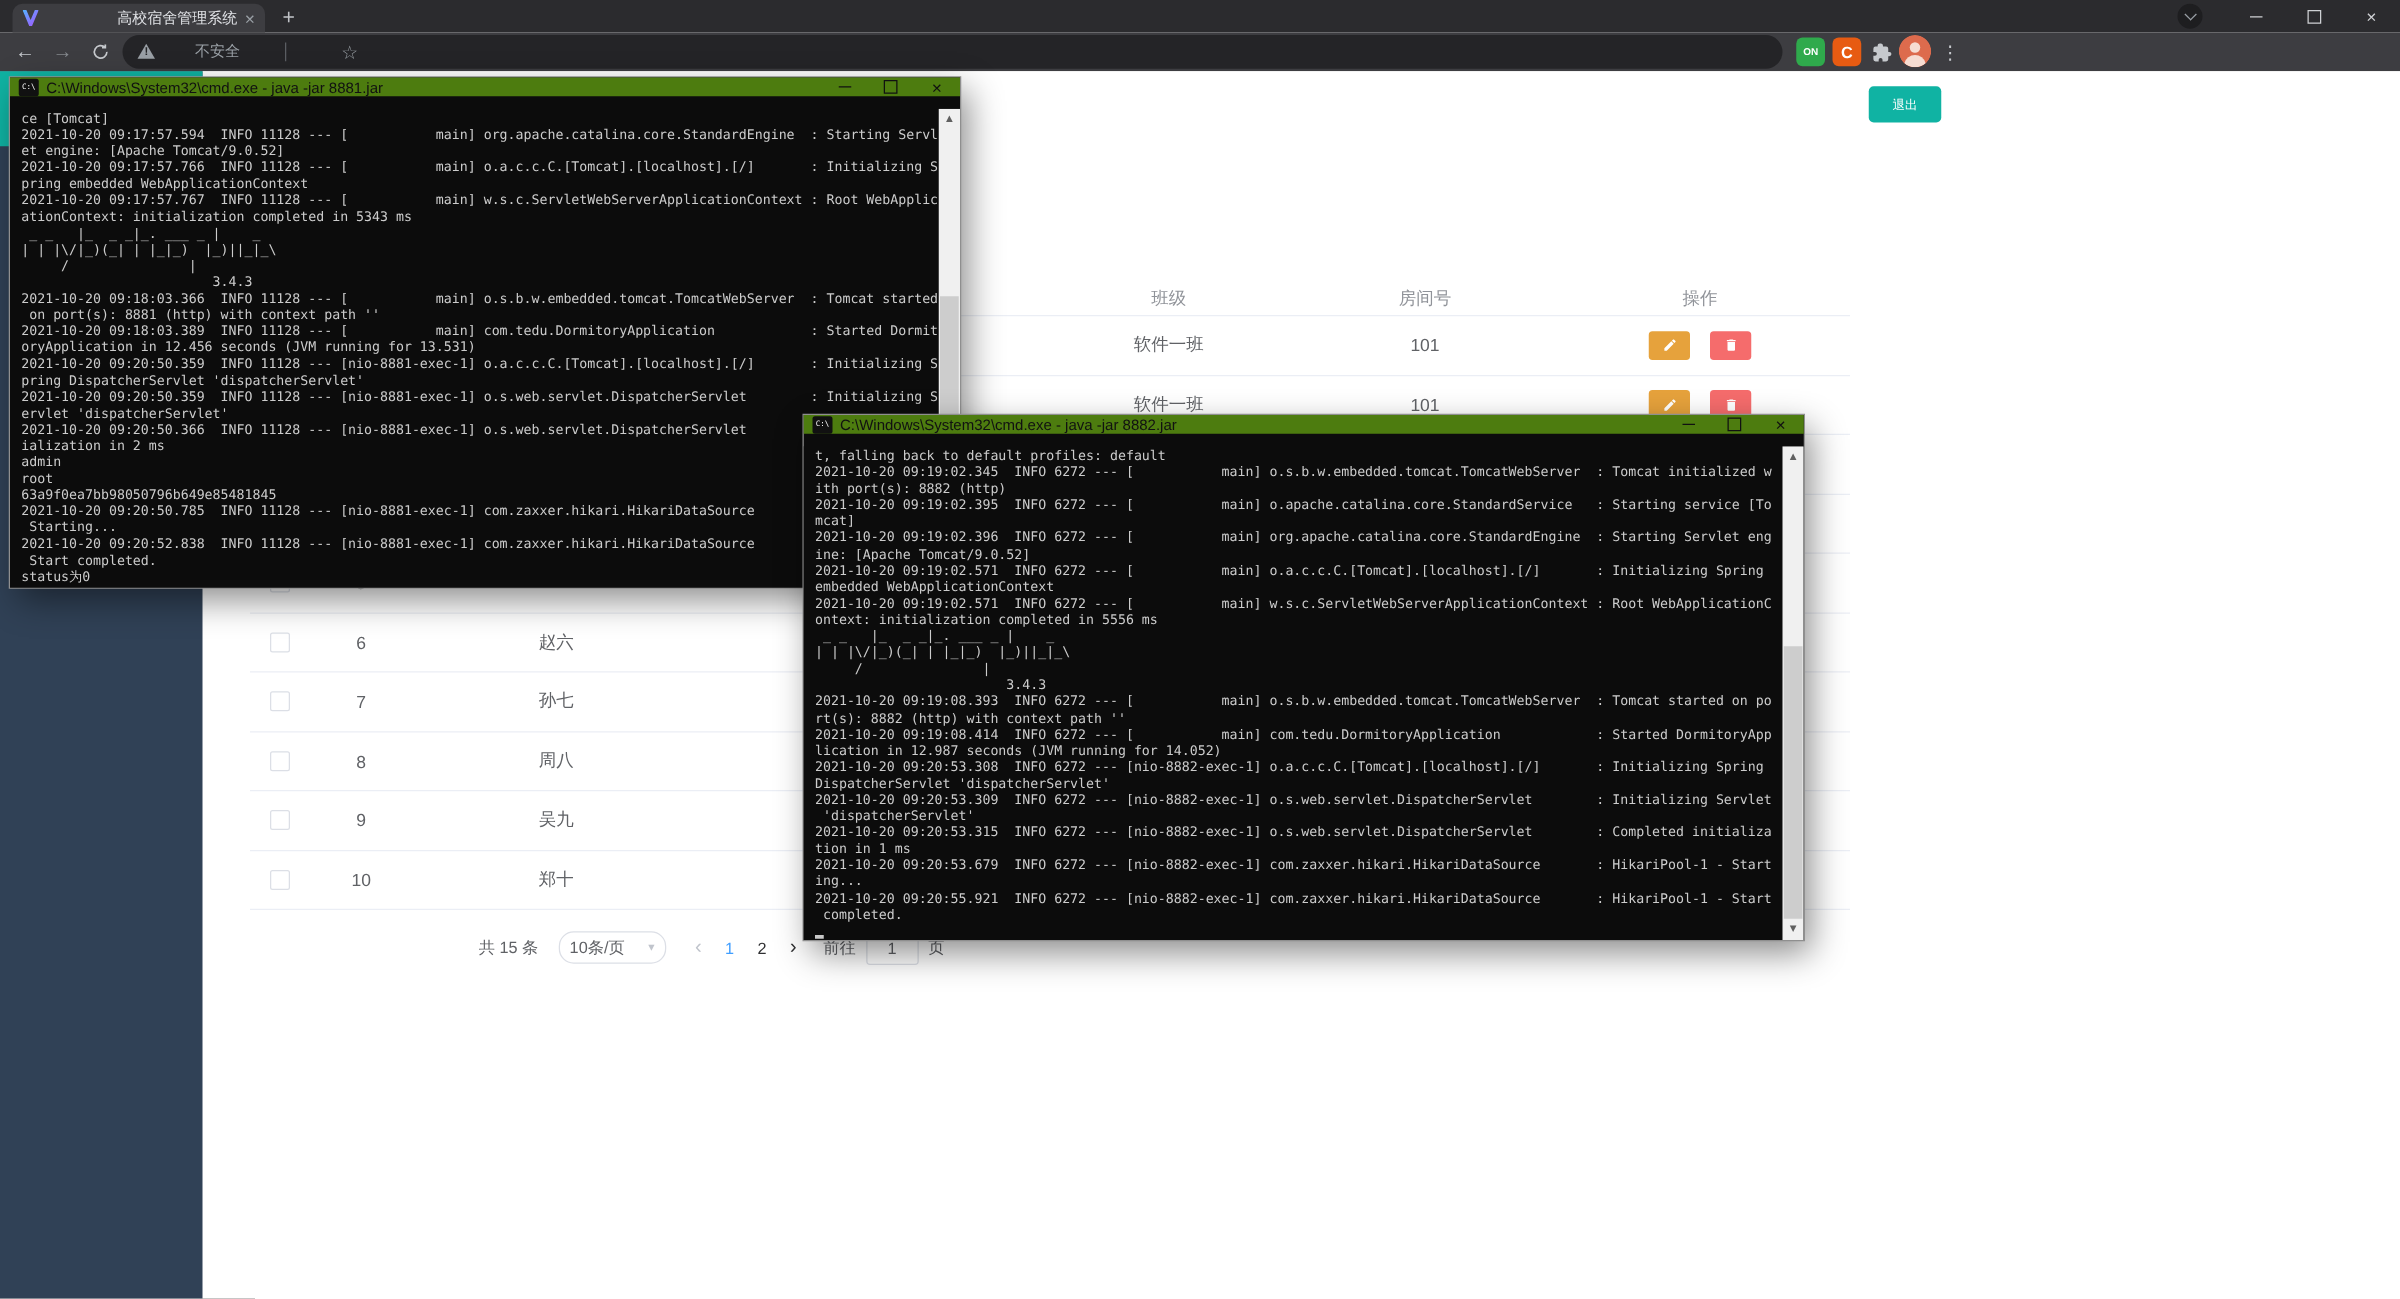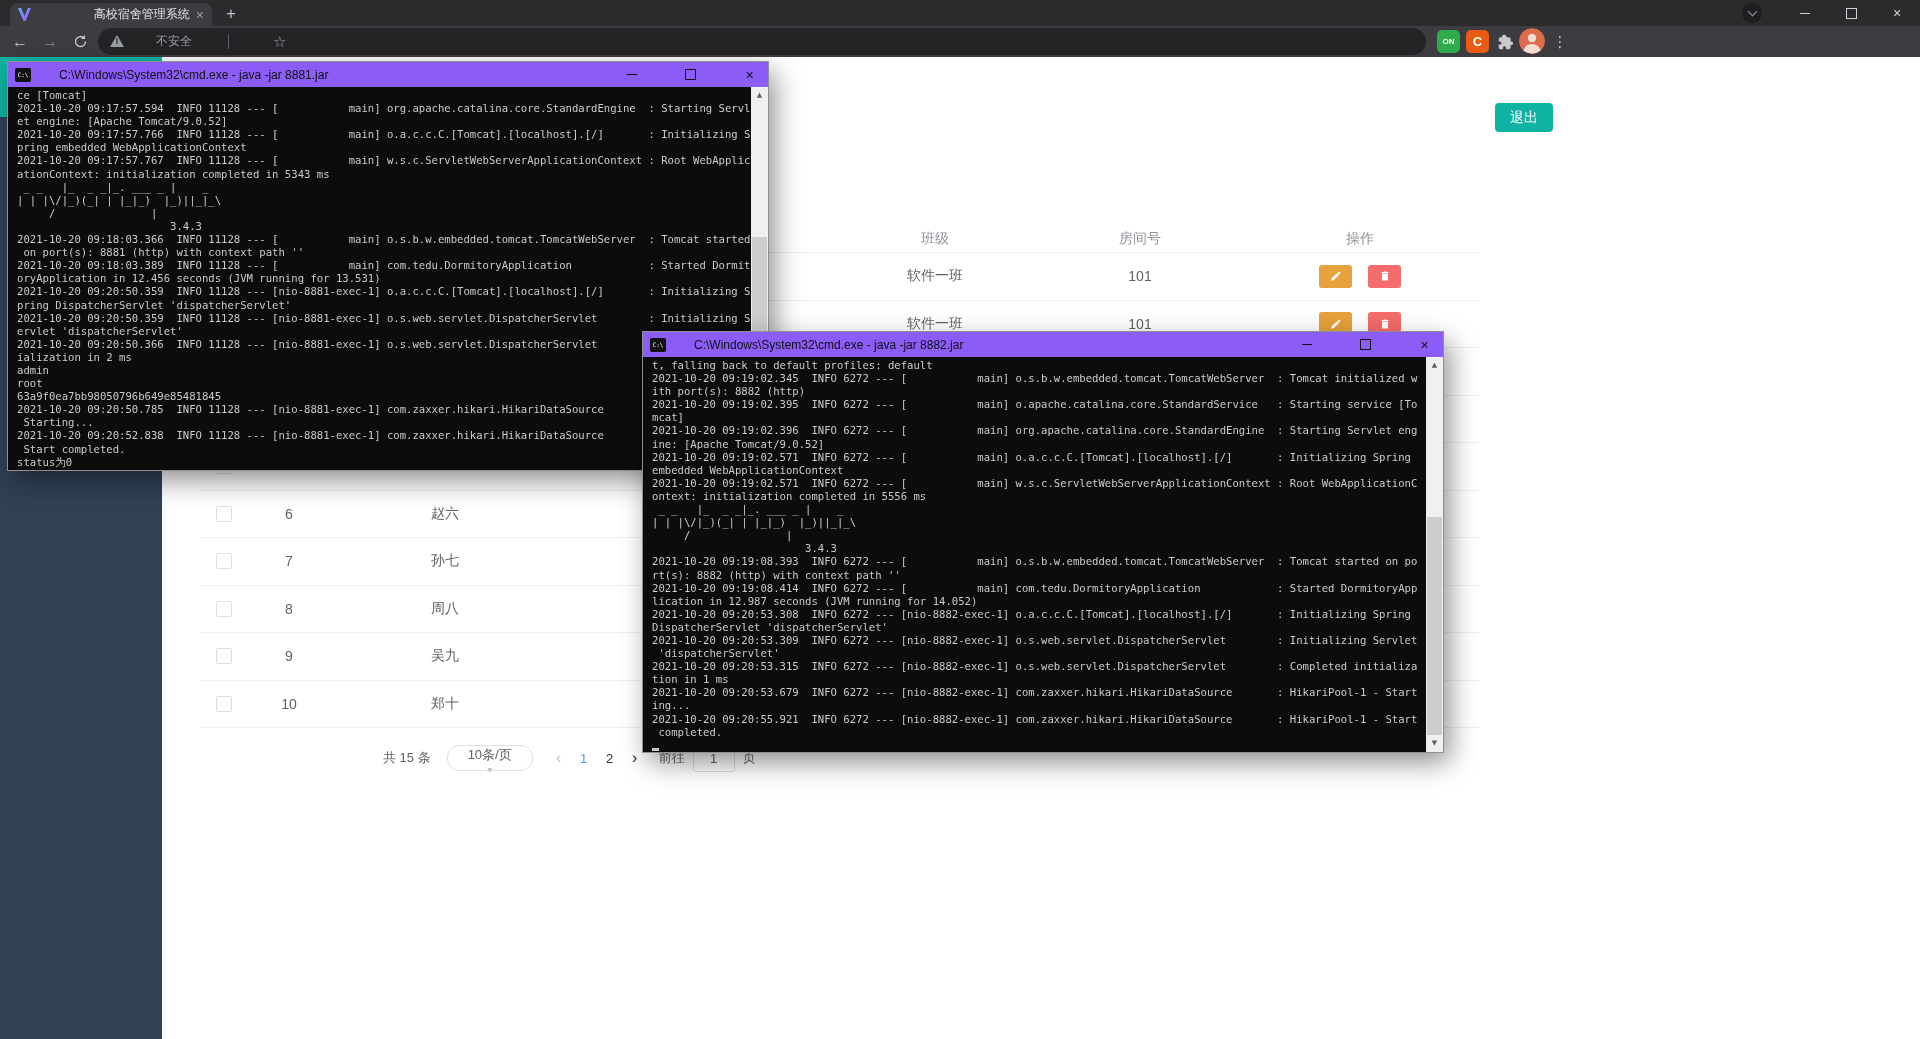--- a/index.html
+++ b/index.html
@@ -48,55 +48,55 @@
   .ext-avatar{left:1519px;top:2px;width:26px;height:26px;border-radius:50%;overflow:hidden;
       position:absolute;}
   .kebab{position:absolute;left:1549px;top:0;height:31px;width:22px;display:flex;align-items:center;
       justify-content:center;color:#c6c9cd;font-size:15px;}
 
   
   .page{position:absolute;left:0;top:57px;width:1920px;height:982px;background:#ffffff;}
   .sidebar{position:absolute;left:0;top:0;width:162px;height:982px;background:#304156;}
   .sidebar .logo{height:60px;background:#10b3a3;}
   .logout{position:absolute;left:1495px;top:12px;width:58px;height:29px;background:#10b3a3;color:#fff;
-      font-size:14px;border:none;border-radius:4px;font-family:inherit;margin-top:34px;}
+      font-size:10px;border:none;border-radius:4px;font-family:inherit;}
 
   .table{position:absolute;left:200px;top:168px;width:1280px;background:#fff;}
   .thead{display:flex;height:27px;align-items:center;border-bottom:1px solid #ebeef5;}
   .tr{display:flex;height:47.5px;align-items:center;border-bottom:1px solid #ebeef5;box-sizing:border-box;}
   .td{display:flex;align-items:center;justify-content:center;font-size:14px;color:#606266;}
   .thead .td{color:#909399;font-weight:500;}
   .c-check{width:48px}.c-idx{width:82px}.c-name{width:230px}.c-hid{width:270px}
   .c-class{width:210px}.c-room{width:200px}.c-act{width:240px}
   .checkbox{display:inline-block;width:14px;height:14px;border:1px solid #dcdfe6;border-radius:2px;background:#fff;}
   .actions{display:flex;align-items:center;}
   .btn{width:33px;height:23px;border:none;border-radius:3px;display:flex;align-items:center;
       justify-content:center;margin:0 8px;padding:0;}
   .btn.edit{background:#e6a23c}.btn.del{background:#f56c6c}
 
   .pagination{position:absolute;left:383px;top:687px;height:28px;display:flex;align-items:center;
       font-size:13px;color:#606266;}
   .pg-total{margin-right:16px;}
   .pg-size{width:86px;height:26px;border:1px solid #dcdfe6;border-radius:12px;display:flex;
-      align-items:center;justify-content:space-between;padding:0 8px;box-sizing:border-box;margin-right:14px;background:#fff;flex-direction:column;}
+      align-items:center;justify-content:space-between;padding:0 8px;box-sizing:border-box;margin-right:14px;background:#fff;}
   .pg-caret{color:#c0c4cc;font-size:10px;}
   .pg-arrow{width:24px;text-align:center;font-size:16px;}
   .pg-prev{color:#c0c4cc}.pg-next{color:#303133}
   .pg-num{width:26px;text-align:center;color:#303133;}
   .pg-num.active{color:#409eff;}
   .pg-goto{margin-left:12px;}
   .pg-input{width:36px;height:24px;border:1px solid #dcdfe6;border-radius:3px;text-align:center;
       font-size:13px;color:#606266;margin:0 8px;background:#fff;font-family:inherit;}
 
   
   .cmd{position:absolute;background:#0c0c0c;box-shadow:0 0 0 1px #8f8f8f,6px 10px 26px rgba(0,0,0,.45);}
   .cmd1{left:8px;top:62px;width:760px;height:408px;z-index:10;}
   .cmd2{left:643px;top:332px;width:800px;height:420px;z-index:20;}
-  .cmd-title{height:25px;background:#8b5cf6;display:flex;align-items:center;padding-left:7px;
-      font-size:12px;color:#111;gap:22px;}
+  .cmd-title{height:15px;background:#4d7c0f;display:flex;align-items:center;padding-left:7px;
+      font-size:12px;color:#111;}
   .cmd-ico{width:16px;height:14px;background:#111;color:#fff;font-size:6px;border-radius:2px;
       display:flex;align-items:center;justify-content:center;margin-right:6px;
       font-family:"DejaVu Sans Mono",monospace;flex:0 0 16px;}
   .cmd-title-text{flex:1;white-space:nowrap;overflow:hidden;}
   .ctb{width:37px;height:25px;display:flex;align-items:center;justify-content:center;color:#111;font-size:14px;}
   .minbar.dark{border-top-color:#111;}
   .maxbox.dark{border-color:#111;width:9px;height:9px;}
   .cmd-body{position:absolute;left:0;top:25px;right:0;bottom:0;overflow:hidden;background:#0c0c0c;}
   .cmd-body pre{margin:0;padding:2px 0 0 9px;font-family:"DejaVu Sans Mono",monospace;
       font-size:10.6px;line-height:13.1px;color:#cccccc;white-space:pre;}

